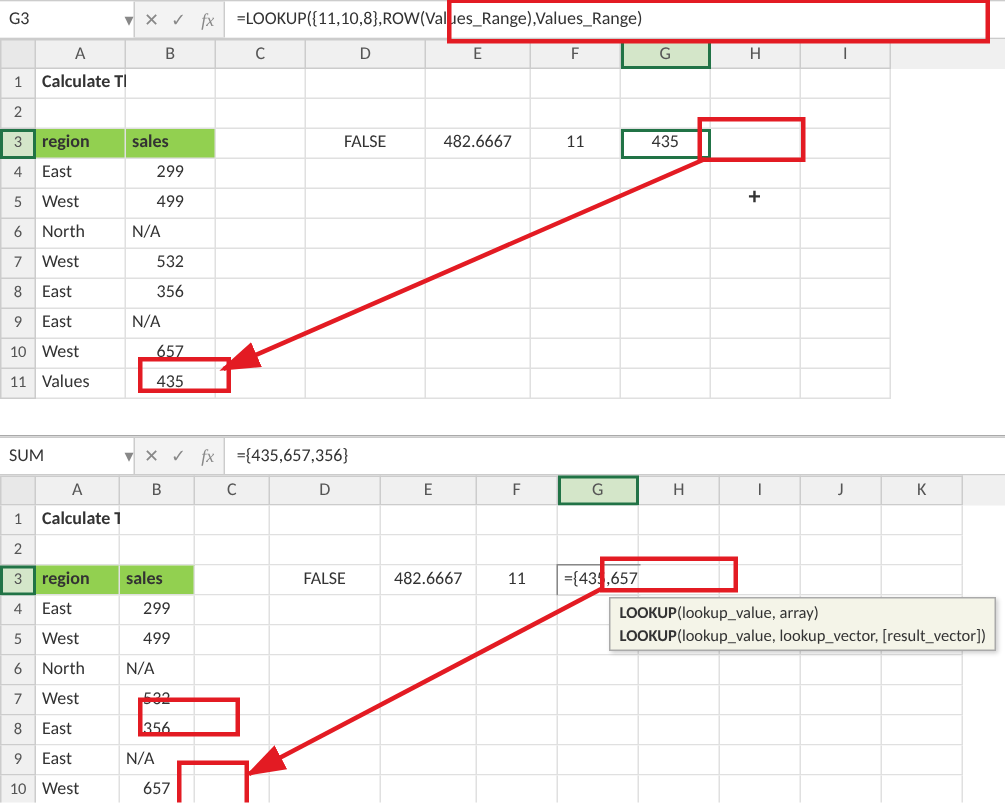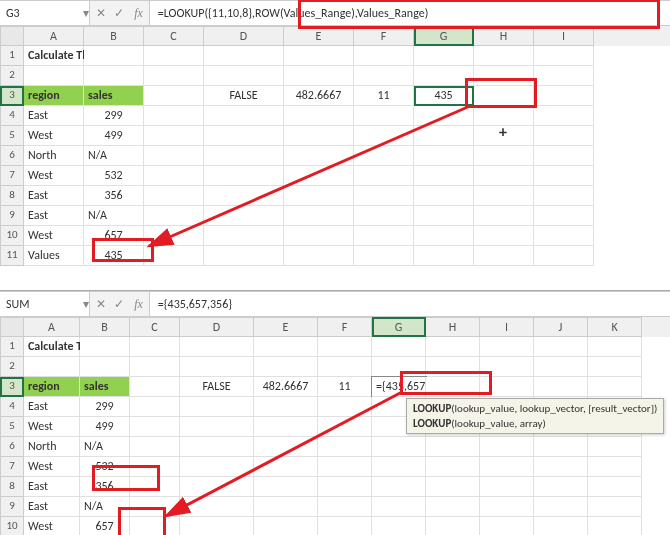--- a/index.html
+++ b/index.html
@@ -381,22 +381,22 @@
         <div class="cell" style="width: 54px;"></div>
         <div class="cell" style="width: 54px;"></div>
         <div class="cell" style="width: 54px;"></div>
       </div>
     </div>
 
   <div class="redbox" style="left:400px;top:80px;width:92px;height:24px;"></div>
   <div class="redbox" style="left:92px;top:174px;width:68px;height:26px;"></div>
   <div class="redbox" style="left:118px;top:216px;width:48px;height:42px;"></div>
   <div class="tooltip" style="left:406px;top:107px;">
+    <div><b>LOOKUP</b>(lookup_value, array)</div>
     <div><b>LOOKUP</b><span>(lookup_value, lookup_vector, [result_vector])</span></div>
-    <div><b>LOOKUP</b>(lookup_value, array)</div>
   </div>
   <svg class="arrow" style="left:150px;top:95px;width:260px;height:140px;">
     <defs>
         <marker id="ah2" markerWidth="10" markerHeight="10" refX="8" refY="3" orient="auto">
           <path d="M0,0 L9,3 L0,6 Z" fill="#e31b23"></path>
         </marker>
       </defs>
     <line x1="252" y1="6" x2="16" y2="130" stroke="#e31b23" stroke-width="3" marker-end="url(#ah2)"></line>
   </svg>
 </div>

